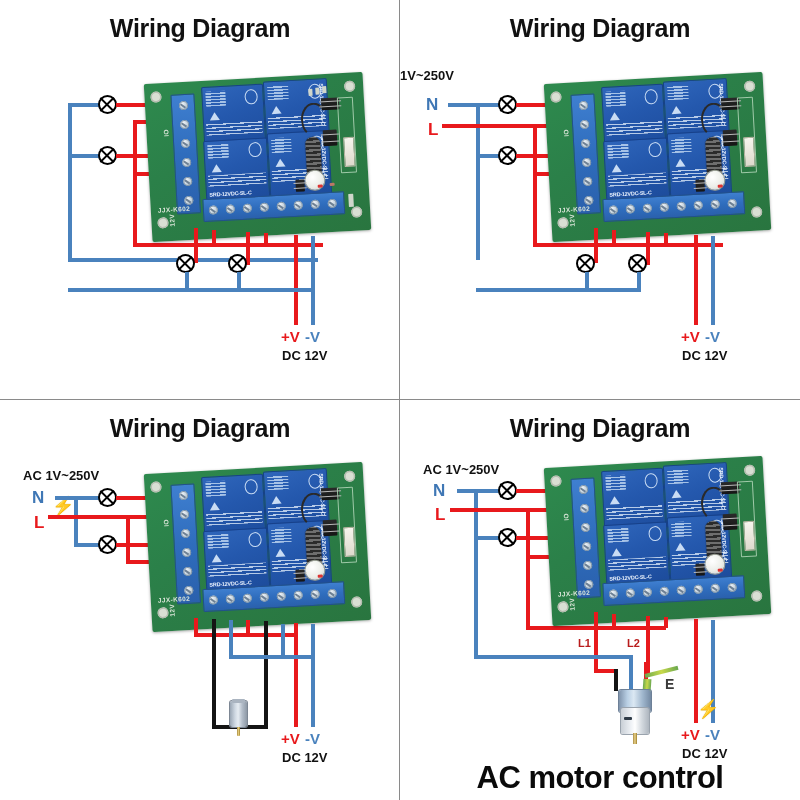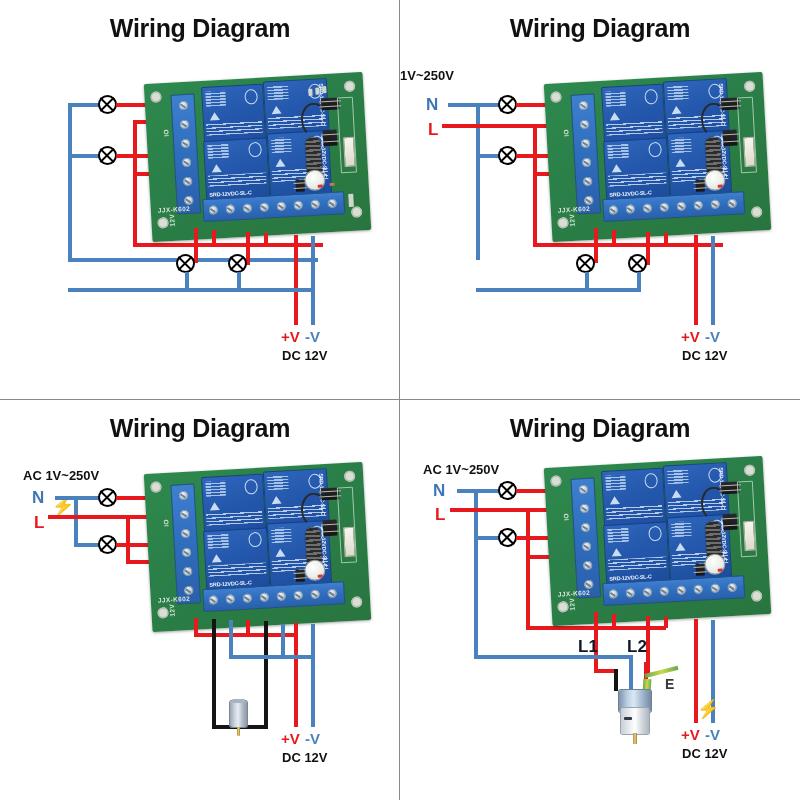--- a/index.html
+++ b/index.html
@@ -29,21 +29,21 @@
   .lamp::before{transform:rotate(45deg)} .lamp::after{transform:rotate(-45deg)}
 
   
   .lab{position:absolute;font-weight:bold;white-space:nowrap;}
   .lab-blk{color:#111;font-size:13px;}
   .lab-N{color:#3f77b5;font-size:17px;}
   .lab-L{color:#e8191c;font-size:17px;}
   .lab-pv{color:#e8191c;font-size:15px;}
   .lab-nv{color:#4a82bd;font-size:15px;}
   .lab-dc{color:#111;font-size:13px;}
-  .lab-l12{color:#0f172a;font-size:17px;}
+  .lab-l12{color:#b91c1c;font-size:11px;}
   .lab-e{color:#3a3a3a;font-size:14px;}
 
   .bolt{position:absolute;color:#ffd21e;font-size:18px;text-shadow:0 0 1px #c59a00;line-height:1;}
 
   
   .pcb{position:absolute;width:219px;height:158px;background:linear-gradient(150deg,#2e8a4e 0%,#2b8049 35%,#29753f 100%);
        transform:rotate(-3.2deg);box-shadow:0 1px 3px rgba(0,0,0,.35);border-radius:2px;}
   .pcb-in{position:absolute;inset:0;}
   .hole{position:absolute;width:11px;height:11px;border-radius:50%;background:#d9dfd4;box-shadow:inset 0 0 0 1.5px #b5bdb0;}
 
@@ -535,20 +535,21 @@
     </div>
     <div class="dcshaft" style="left:237px;top:327px;"></div>
 
     <div class="lab lab-pv" style="left:281px;top:330px;">+V</div>
     <div class="lab lab-nv" style="left:305px;top:330px;">-V</div>
     <div class="lab lab-dc" style="left:282px;top:350px;">DC 12V</div>
   </div>
 
   <div class="panel p-br">
     <div class="title">Wiring Diagram</div>
+    <div class="caption">AC motor control</div>
 
     <div class="lab lab-blk" style="left:23px;top:62px;">AC 1V~250V</div>
     <div class="lab lab-N" style="left:33px;top:81px;">N</div>
     <div class="lab lab-L" style="left:35px;top:105px;">L</div>
 
     <div class="w blue h" style="left:57px;top:89px;width:48px;"></div>
     <div class="w blue v" style="left:74px;top:89px;height:166px;"></div>
     <div class="w blue h" style="left:74px;top:136px;width:30px;"></div>
     <div class="w red h" style="left:50px;top:108px;width:124px;"></div>
 

